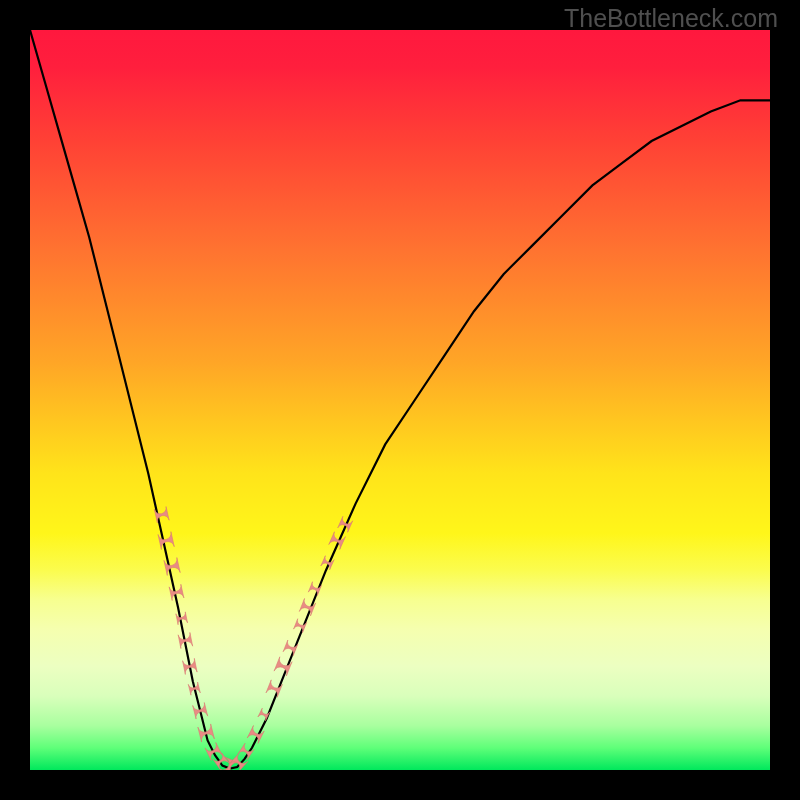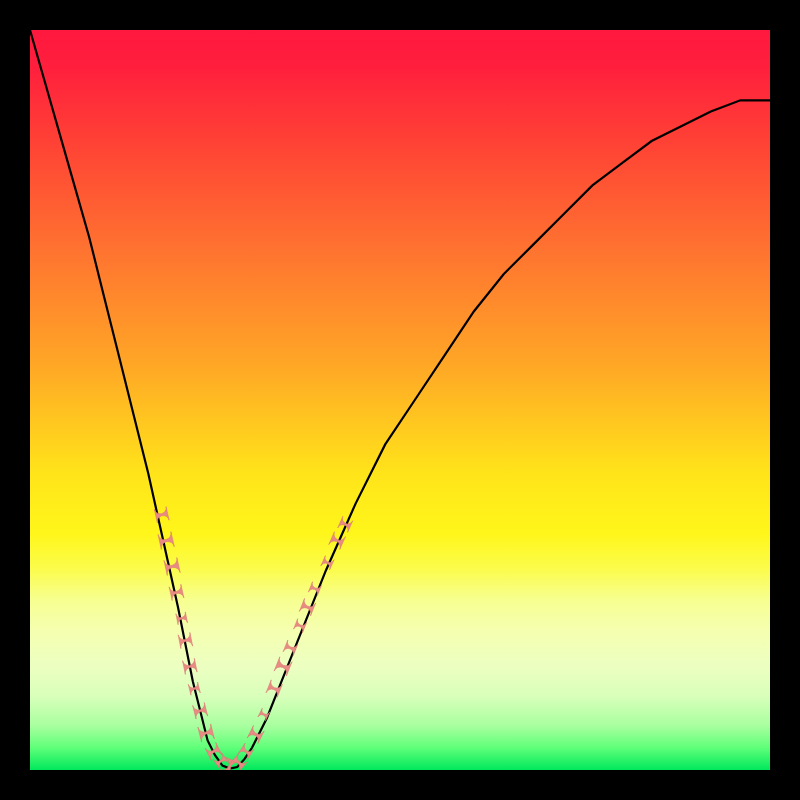--- a/index.html
+++ b/index.html
@@ -86,13 +86,14 @@
           <path d="M 263.1540128697496 625.7549128048893 L 267.83353539181127 614.056106499735 A 5.4 5.4 0 0 1 257.80598713025046 610.0450871951107 L 253.12646460818877 621.7438935002649 A 5.4 5.4 0 0 1 263.1540128697496 625.7549128048893 Z" fill="#e98b84" stroke="#d97a72" stroke-width="0.6"></path>
           <path d="M 272.47690032866626 602.6821447154572 L 276.6364759038322 592.2832057775423 A 4.800000000000001 4.800000000000001 0 0 1 267.72309967133367 588.7178552845429 L 263.5635240961677 599.1167942224578 A 4.800000000000001 4.800000000000001 0 0 1 272.47690032866626 602.6821447154572 Z" fill="#e98b84" stroke="#d97a72" stroke-width="0.6"></path>
           <path d="M 280.4711254108328 585.9276808943215 L 285.67059487979026 572.9290072219279 A 6 6 0 0 1 274.5288745891672 568.4723191056786 L 269.32940512020974 581.4709927780722 A 6 6 0 0 1 280.4711254108328 585.9276808943215 Z" fill="#e98b84" stroke="#d97a72" stroke-width="0.6"></path>
           <path d="M 287.27690032866633 565.6821447154572 L 291.4364759038323 555.2832057775423 A 4.800000000000001 4.800000000000001 0 0 1 282.52309967133374 551.7178552845429 L 278.3635240961678 562.1167942224578 A 4.800000000000001 4.800000000000001 0 0 1 287.27690032866633 565.6821447154572 Z" fill="#e98b84" stroke="#d97a72" stroke-width="0.6"></path>
           <path d="M 299.59192002347794 539.8668093093299 L 304.1406708432766 529.632119964783 A 4.800000000000001 4.800000000000001 0 0 1 295.3680799765221 525.73319069067 L 290.8193291567234 535.9678800352169 A 4.800000000000001 4.800000000000001 0 0 1 299.59192002347794 539.8668093093299 Z" fill="#e98b84" stroke="#d97a72" stroke-width="0.6"></path>
           <path d="M 309.7399000293474 519.4335116366625 L 315.42583855409566 506.6401499559789 A 6 6 0 0 1 304.46009997065255 501.76648836333754 L 298.77416144590427 514.5598500440211 A 6 6 0 0 1 309.7399000293474 519.4335116366625 Z" fill="#e98b84" stroke="#d97a72" stroke-width="0.6"></path>
           <path d="M 317.6159100264127 502.2701604729962 L 322.73325469868615 490.75613496038096 A 5.4 5.4 0 0 1 312.86408997358734 486.36983952700376 L 307.74674530131387 497.883865039619 A 5.4 5.4 0 0 1 317.6159100264127 502.2701604729962 Z" fill="#e98b84" stroke="#d97a72" stroke-width="0.6"></path>
         </g>
     </svg>
   </div>
+  <div class="watermark">TheBottleneck.com</div>
 </div>
 
 </body></html>

